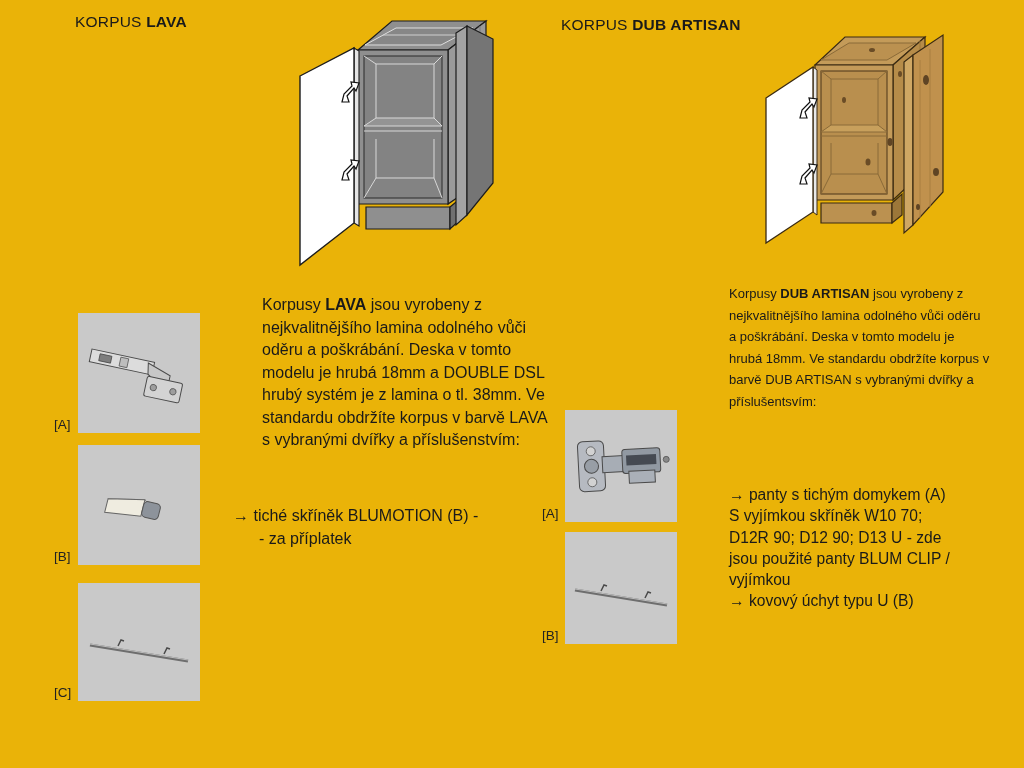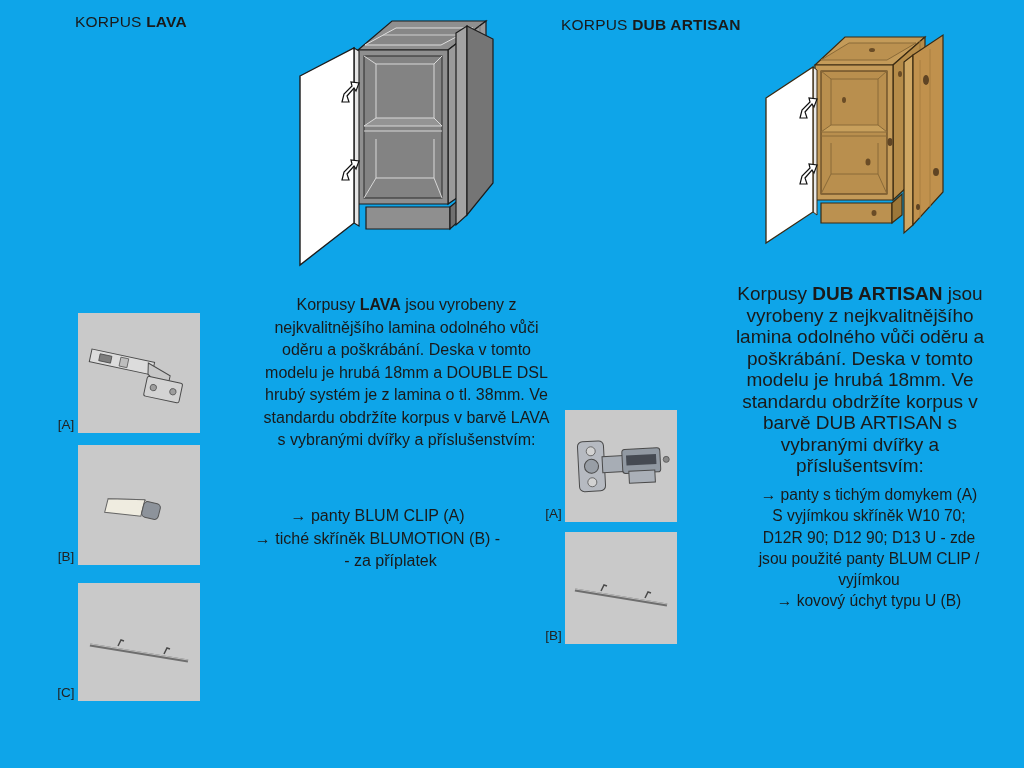--- a/index.html
+++ b/index.html
@@ -1,24 +1,24 @@
 <!DOCTYPE html>
 <html><head>
 <meta charset="utf-8">
 <style>
   html,body{margin:0;padding:0;background:#fff;}
-  .page{position:relative;width:1024px;height:768px;background:#0ea5e9;overflow:hidden;
-        font-family:"Liberation Sans",sans-serif;color:#1a1a1a;text-align:center;}
+  .page{position:relative;width:1024px;height:768px;background:#eab308;overflow:hidden;
+        font-family:"Liberation Sans",sans-serif;color:#1a1a1a;}
   .title{position:absolute;font-size:15.5px;font-weight:400;letter-spacing:.2px;white-space:nowrap;}
   .title b{font-weight:700;}
   .cabinet{position:absolute;}
   .desc{position:absolute;font-size:16px;line-height:22.5px;}
   .desc p{margin:0;}
   .desc b{font-weight:700;}
-  .desc-r{font-size:19px;line-height:21.5px;}
+  .desc-r{font-size:13px;line-height:21.5px;}
   .bullets{position:absolute;font-size:16px;line-height:22.5px;}
   .bullets-r{font-size:15.6px;line-height:21.3px;}
   .bullet-line{white-space:nowrap;}
   .bullet-line.indent{padding-left:26px;}
   .tile{position:absolute;display:flex;align-items:flex-end;}
   .tile-label{font-size:13.5px;color:#222;width:24px;flex:0 0 24px;line-height:16px;}
   .tile-label-r{width:23px;flex:0 0 23px;}
   .tile-box{background:#c9c9c9;}
   svg{display:block;}
 </style>
@@ -72,21 +72,20 @@
           <path d="M54,94 L56,86 L64,78 L63,74 L71,75 L68,83 L66,80 L59,88 L61,94 Z" fill="#ffffff" stroke="#111111" stroke-width="1.2"></path>
           <path d="M54,172 L56,164 L64,156 L63,152 L71,153 L68,161 L66,158 L59,166 L61,172 Z" fill="#ffffff" stroke="#111111" stroke-width="1.2"></path>
         </g>
       </svg>
     </div>
 
     <div class="desc" style="left:222px;top:294px;width:289px;margin-left:40px;">
       <p><span>Korpusy </span><b>LAVA</b><span> jsou vyrobeny z nejkvalitnějšího lamina odolného vůči oděru a poškrábání. Deska v tomto modelu je hrubá 18mm a DOUBLE DSL hrubý systém je z lamina o tl. 38mm. Ve standardu obdržíte korpus v barvě LAVA s vybranými dvířky a příslušenstvím:</span></p>
     </div>
     <div class="bullets" style="left:233px;top:505px;width:289px;">
-      <div class="bullet-line">→ panty BLUM CLIP (A)</div>
       <div class="bullet-line">→  tiché skříněk BLUMOTION (B) -</div>
       <div class="bullet-line indent">- za příplatek</div>
     </div>
 
     <div class="tile" style="left:54px;top:313px;">
       <span class="tile-label">[A]</span>
       <div class="tile-box">
         <svg width="122" height="120" viewBox="0 0 122 120">
           <g transform="translate(14,36) rotate(12)">
             <rect x="0" y="0" width="64" height="13" fill="#dcdcdc" stroke="#4a4a4a" stroke-width="1"></rect>

